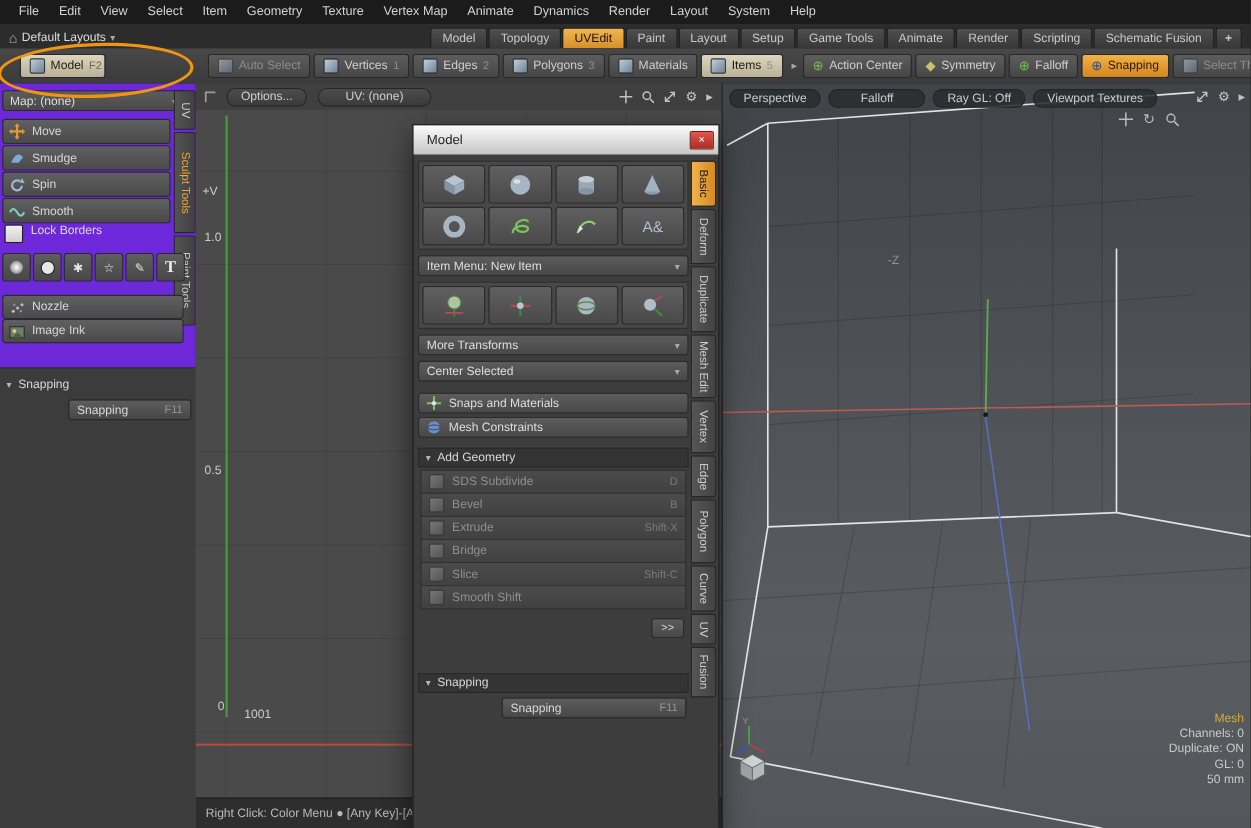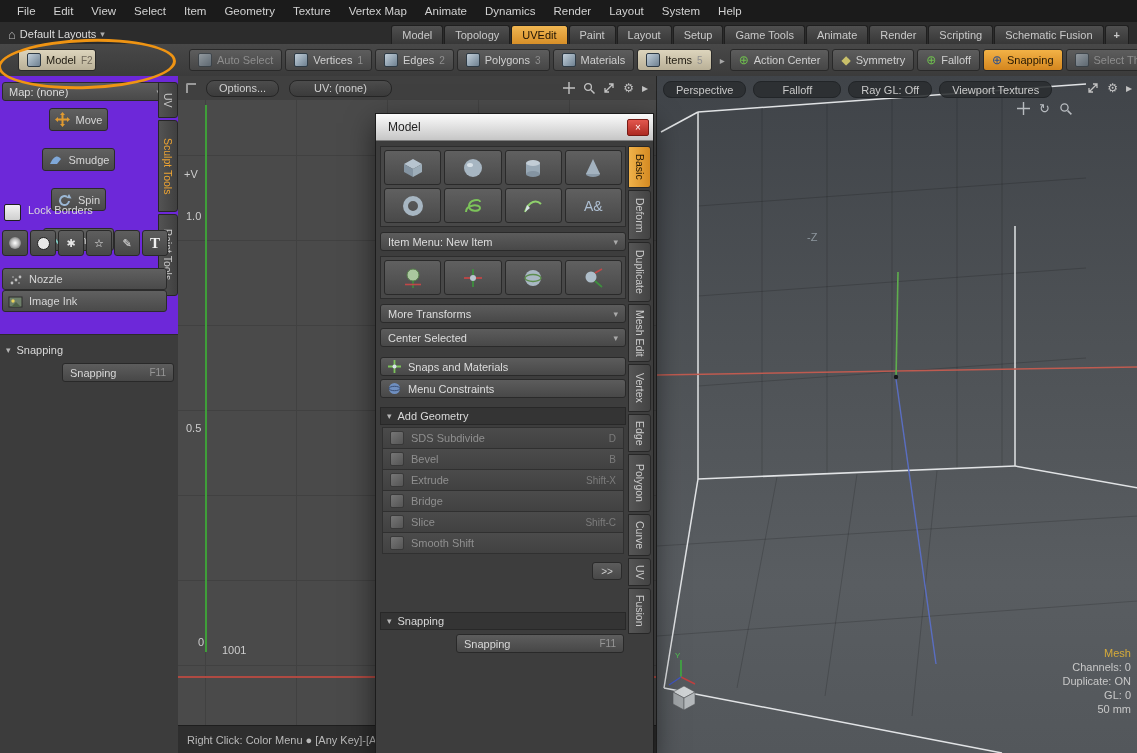--- a/index.html
+++ b/index.html
@@ -43,21 +43,21 @@
               border-right:1px solid #232323;}
   .dd{background:linear-gradient(#5c5c5c,#494949);border:1px solid #2a2a2a;border-radius:3px;
       display:flex;align-items:center;padding:0 6px;color:#dcdcdc;cursor:pointer;}
   .dd .caret{margin-left:auto;}
   .lp-map{position:absolute;left:2px;top:6px;width:152px;height:17px;}
   .strip{position:absolute;right:0;top:6px;width:20px;display:flex;flex-direction:column;gap:2px;}
   .vtab{writing-mode:vertical-rl;display:flex;align-items:center;justify-content:center;
         background:linear-gradient(90deg,#535353,#404040);border:1px solid #272727;color:#c8c8c8;
         font-size:10.5px;border-radius:0 3px 3px 0;cursor:pointer;padding:4px 0;}
   .vtab.active{color:#eda433;}
-  .lp-tools{position:absolute;left:2px;top:32px;width:153px;display:flex;flex-direction:column;gap:17px;align-items:center;}
+  .lp-tools{position:absolute;left:2px;top:32px;width:153px;display:flex;flex-direction:column;gap:1px;}
   .tool-btn{height:21px;background:linear-gradient(#606060,#4a4a4a);border:1px solid #2b2b2b;border-radius:3px;
             display:flex;align-items:center;gap:6px;padding:0 5px;color:#d6d6d6;cursor:pointer;}
   .lock-row{position:absolute;left:4px;top:128px;display:flex;gap:7px;color:#dadada;}
   .checkbox{width:15px;height:15px;background:linear-gradient(#f2f2f2,#cfcfcf);border:1px solid #1f1f1f;border-radius:2px;cursor:pointer;}
   .brush-row{position:absolute;left:2px;top:154px;display:flex;gap:2px;}
   .brush-btn{width:24px;height:24px;background:linear-gradient(#5e5e5e,#474747);border:1px solid #2a2a2a;border-radius:3px;
              display:flex;align-items:center;justify-content:center;color:#e6e6e6;cursor:pointer;}
   .dot-soft{width:12px;height:12px;border-radius:50%;background:radial-gradient(circle,#ffffff 0%,#bdbdbd 45%,#4b4b4b 100%);}
   .dot-hard{width:11px;height:11px;border-radius:50%;background:#e8e8e8;border:1px solid #222;}
   .tfont{font-family:"Liberation Serif",serif;font-weight:bold;font-size:15px;color:#f0f0f0;}
@@ -556,21 +556,21 @@
             <path d="M6.5,0 v13 M0,6.5 h13" stroke="#7cc35a" stroke-width="1.8"></path>
             <circle cx="6.5" cy="6.5" r="2" fill="#d8e2e8"></circle>
           </svg>
         <span>Snaps and Materials</span>
       </div>
       <div class="mp-btn">
         <svg width="13" height="13">
             <circle cx="6.5" cy="6.5" r="5.5" fill="#6f8fc0"></circle>
             <ellipse cx="6.5" cy="6.5" rx="5.5" ry="2.2" fill="none" stroke="#3a4f75" stroke-width="1"></ellipse>
           </svg>
-        <span>Menu Constraints</span>
+        <span>Mesh Constraints</span>
       </div>
 
       <div class="mp-sec">
         <span class="tri">▾</span>
         <span>Add Geometry</span>
       </div>
 
       <div class="mp-item" style="border-top:1px solid #303030;margin-top:2px;justify-content:center;">
         <span class="gi"></span>
         <span>SDS Subdivide</span>

